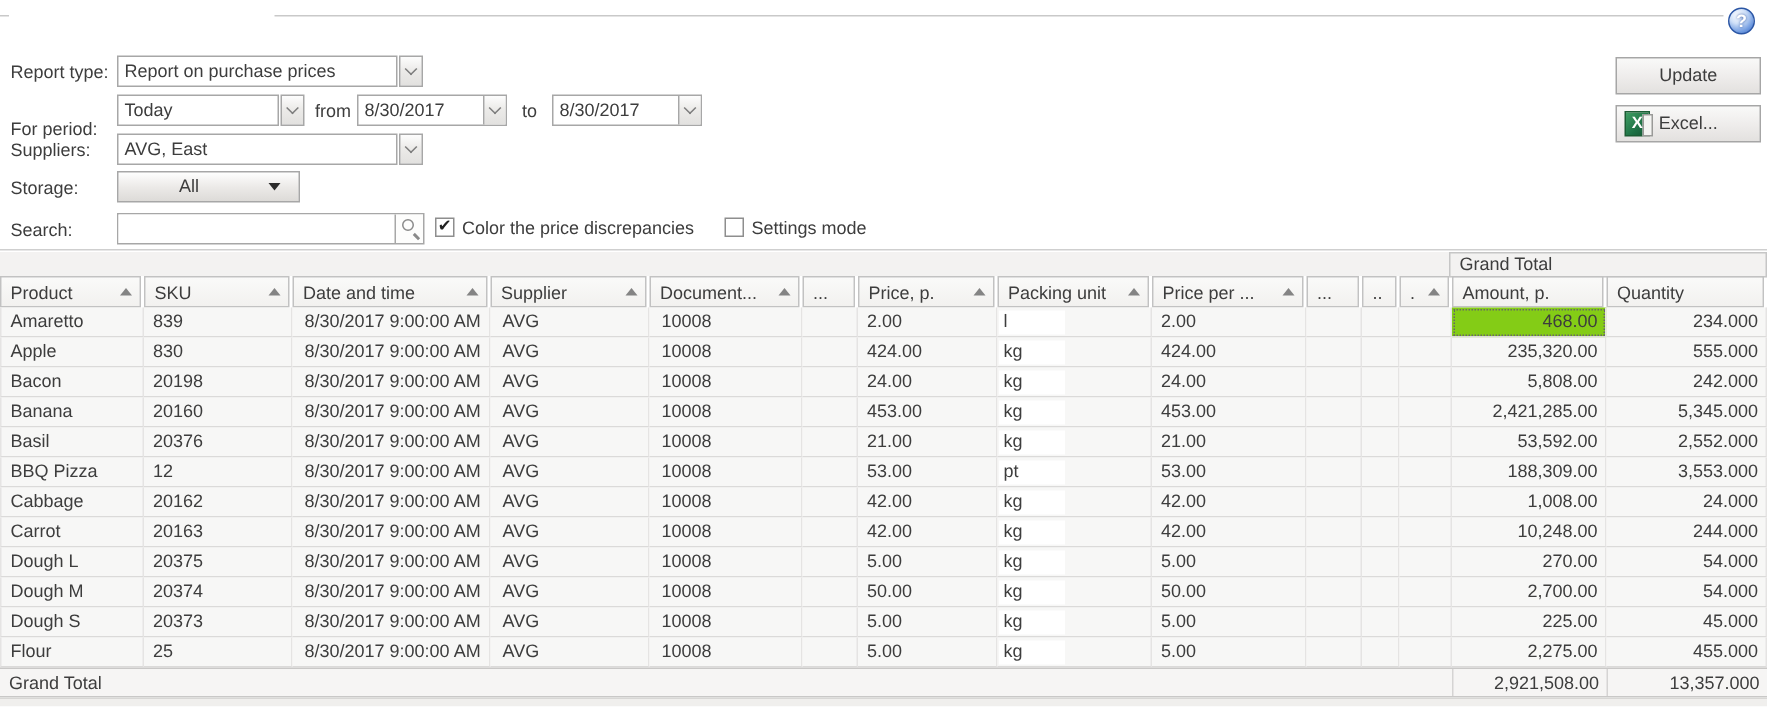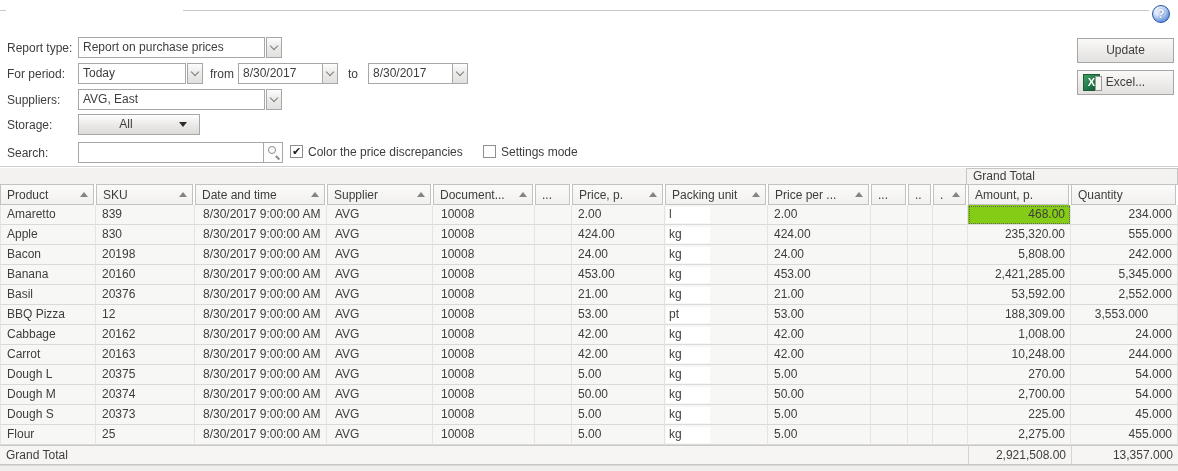--- a/index.html
+++ b/index.html
@@ -97,21 +97,21 @@
   <div class="group-line" id="line-left"></div>
   <div class="group-line" id="line-right"></div>
   <div class="help-btn">?</div>
 
   <div class="flabel" style="top:40px;">Report type:</div>
   <div class="combo-box" style="left:78px; top:37px; width:187px;">Report on purchase prices</div>
   <div class="drop-btn" style="left:266px; top:37px;">
       <span class="chev"></span>
     </div>
 
-  <div class="flabel" style="top:66px;">For period:</div>
+  <div class="flabel" style="top:78px;">For period:</div>
   <div class="combo-box" style="left:78px; top:63px; width:108px;">Today</div>
   <div class="drop-btn" style="left:187px; top:63px;">
       <span class="chev"></span>
     </div>
   <div class="inline-label" style="left:210px; top:66px;">from</div>
   <div class="date-combo" style="left:238px; top:63px; width:100px;">
     <span>8/30/2017</span>
     <span class="inner-drop">
         <span class="chev"></span>
       </span>
@@ -312,21 +312,21 @@
           <div class="tcell" style="width: 37px;"></div>
           <div class="tcell pad6" style="width: 93px;">53.00</div>
           <div class="tcell" style="width: 103px;">
             <span class="unit-box">pt</span>
           </div>
           <div class="tcell pad6" style="width: 103px;">53.00</div>
           <div class="tcell" style="width: 37px;"></div>
           <div class="tcell" style="width: 25px;"></div>
           <div class="tcell" style="width: 35px;"></div>
           <div class="tcell num" style="width: 103px;">188,309.00</div>
-          <div class="tcell num" style="width: 107px; text-align: center;">3,553.000</div>
+          <div class="tcell num" style="width: 107px;">3,553.000</div>
         </div>
         <div class="trow">
           <div class="tcell first pad6" style="width: 96px;">Cabbage</div>
           <div class="tcell pad6" style="width: 99px;">20162</div>
           <div class="tcell pad8" style="width: 132px;">8/30/2017 9:00:00 AM</div>
           <div class="tcell pad8" style="width: 106px;">AVG</div>
           <div class="tcell pad8" style="width: 102px;">10008</div>
           <div class="tcell" style="width: 37px;"></div>
           <div class="tcell pad6" style="width: 93px;">42.00</div>
           <div class="tcell" style="width: 103px;">

